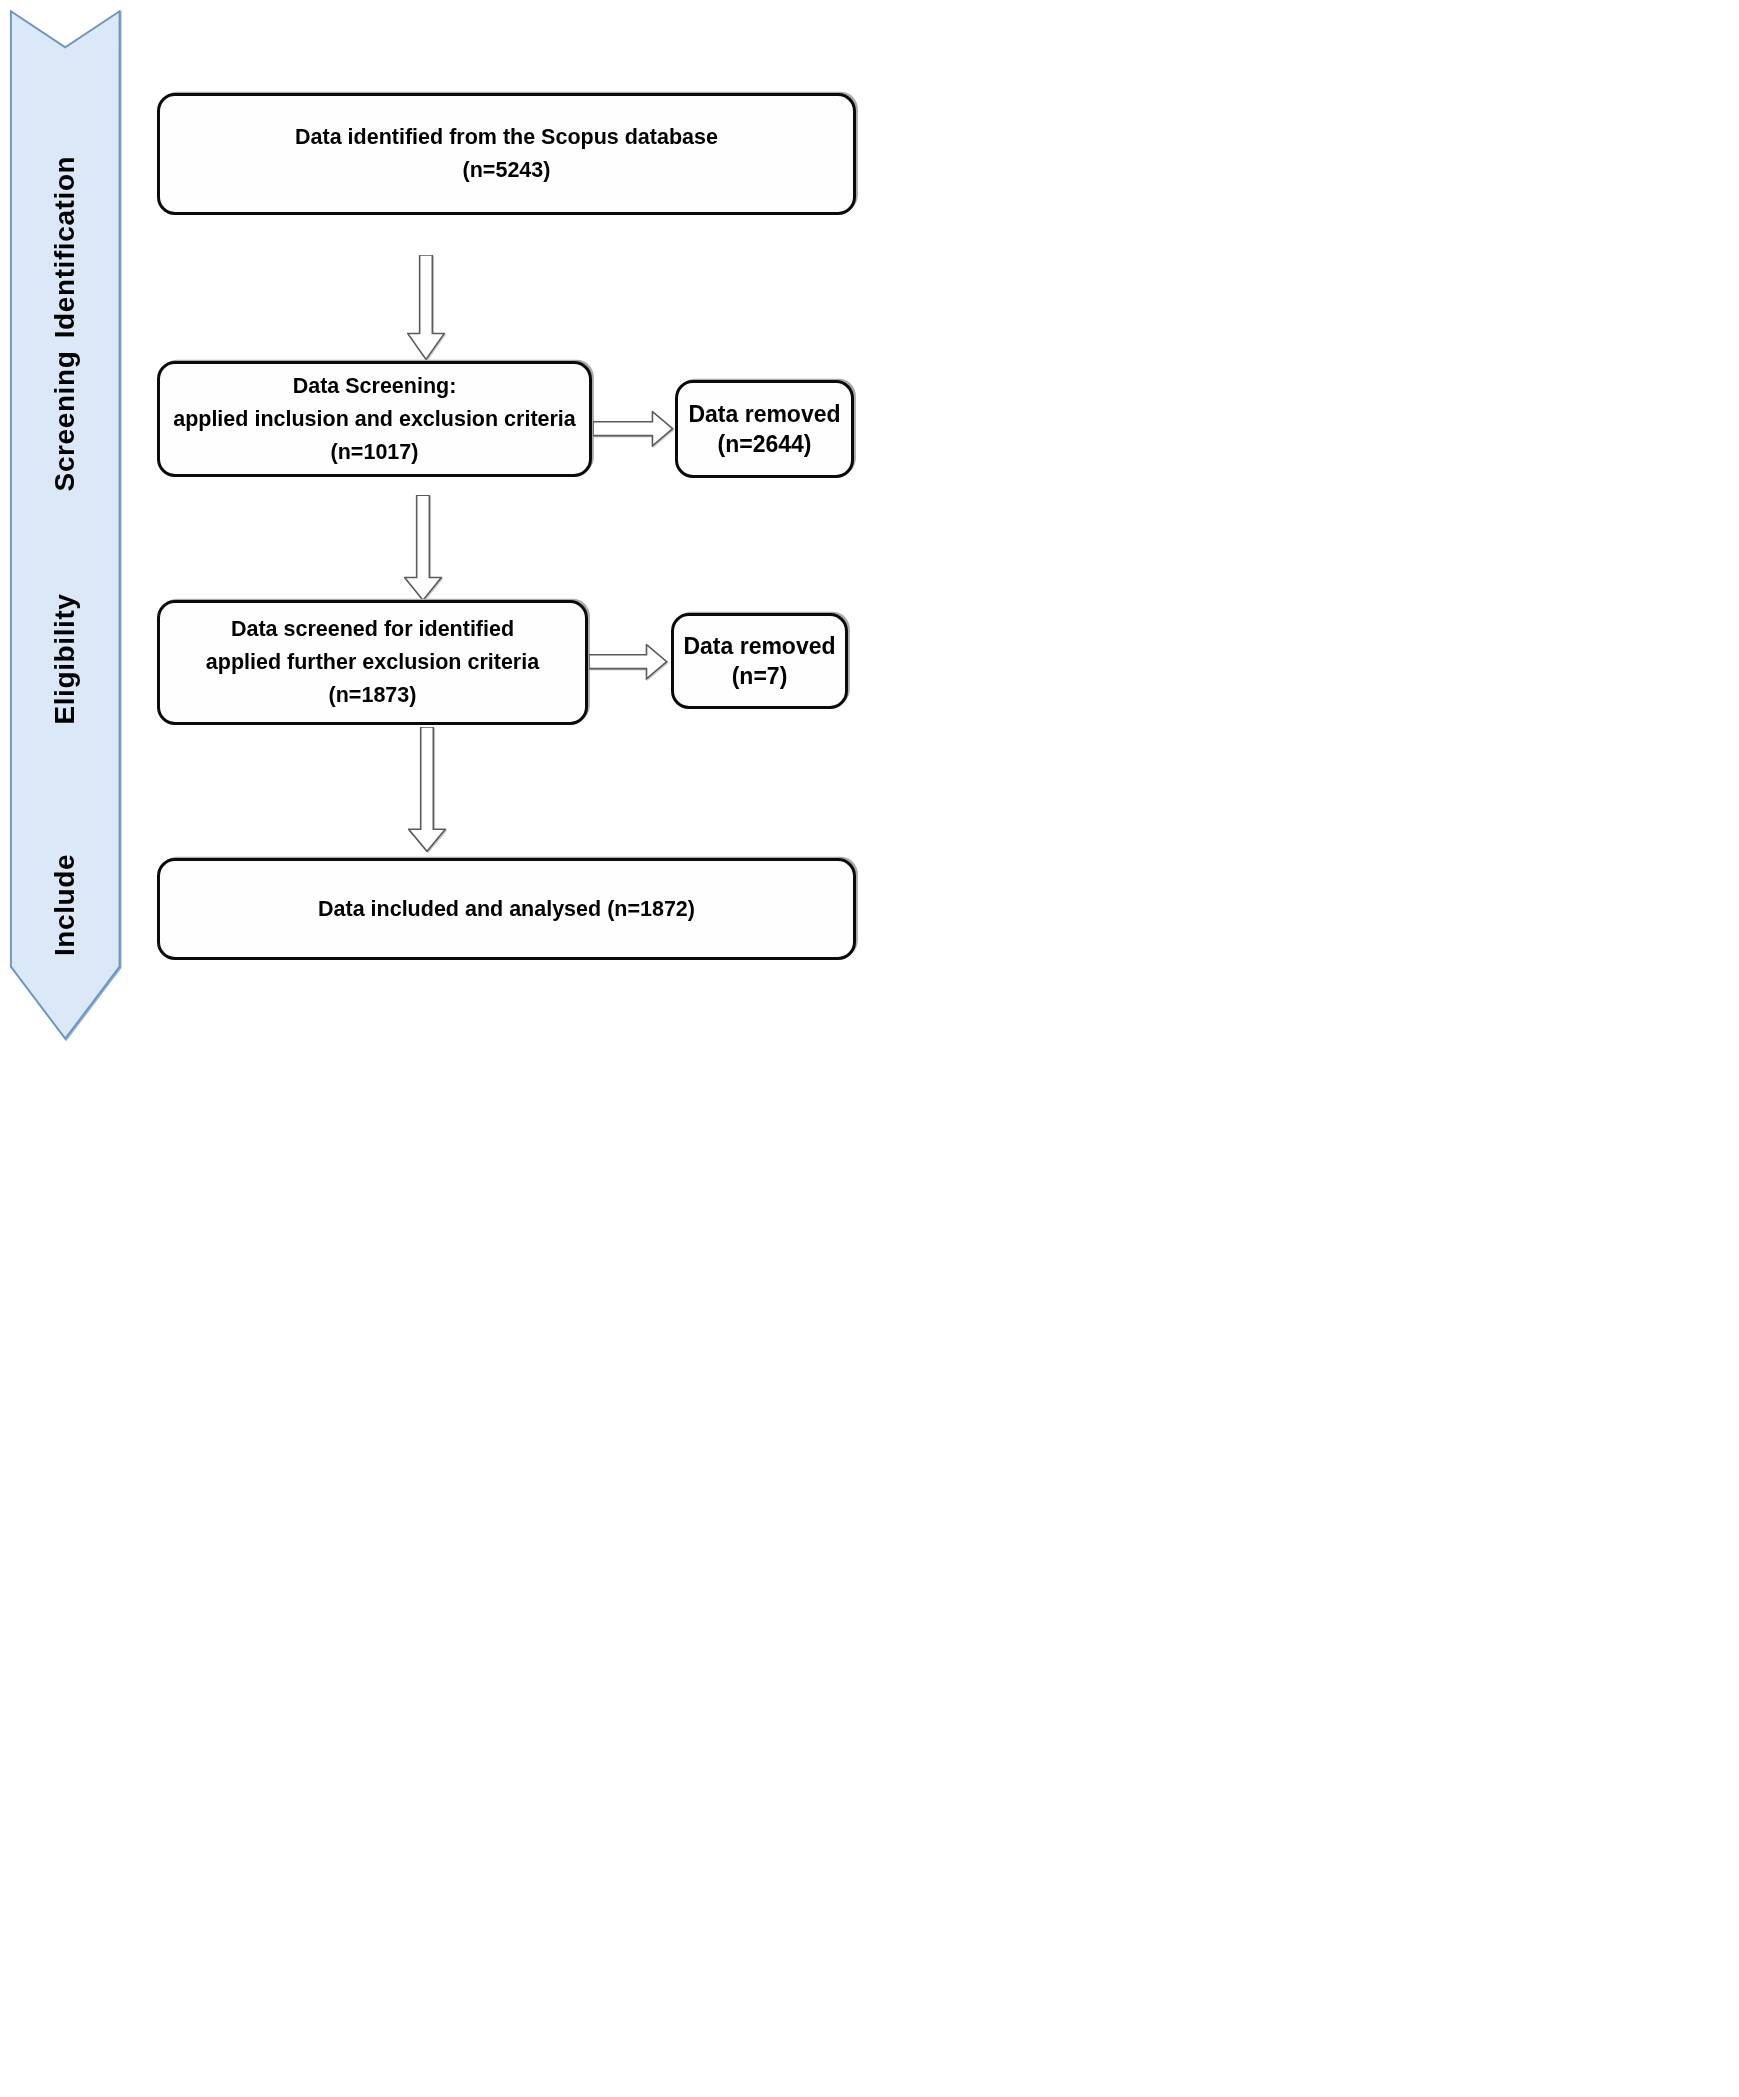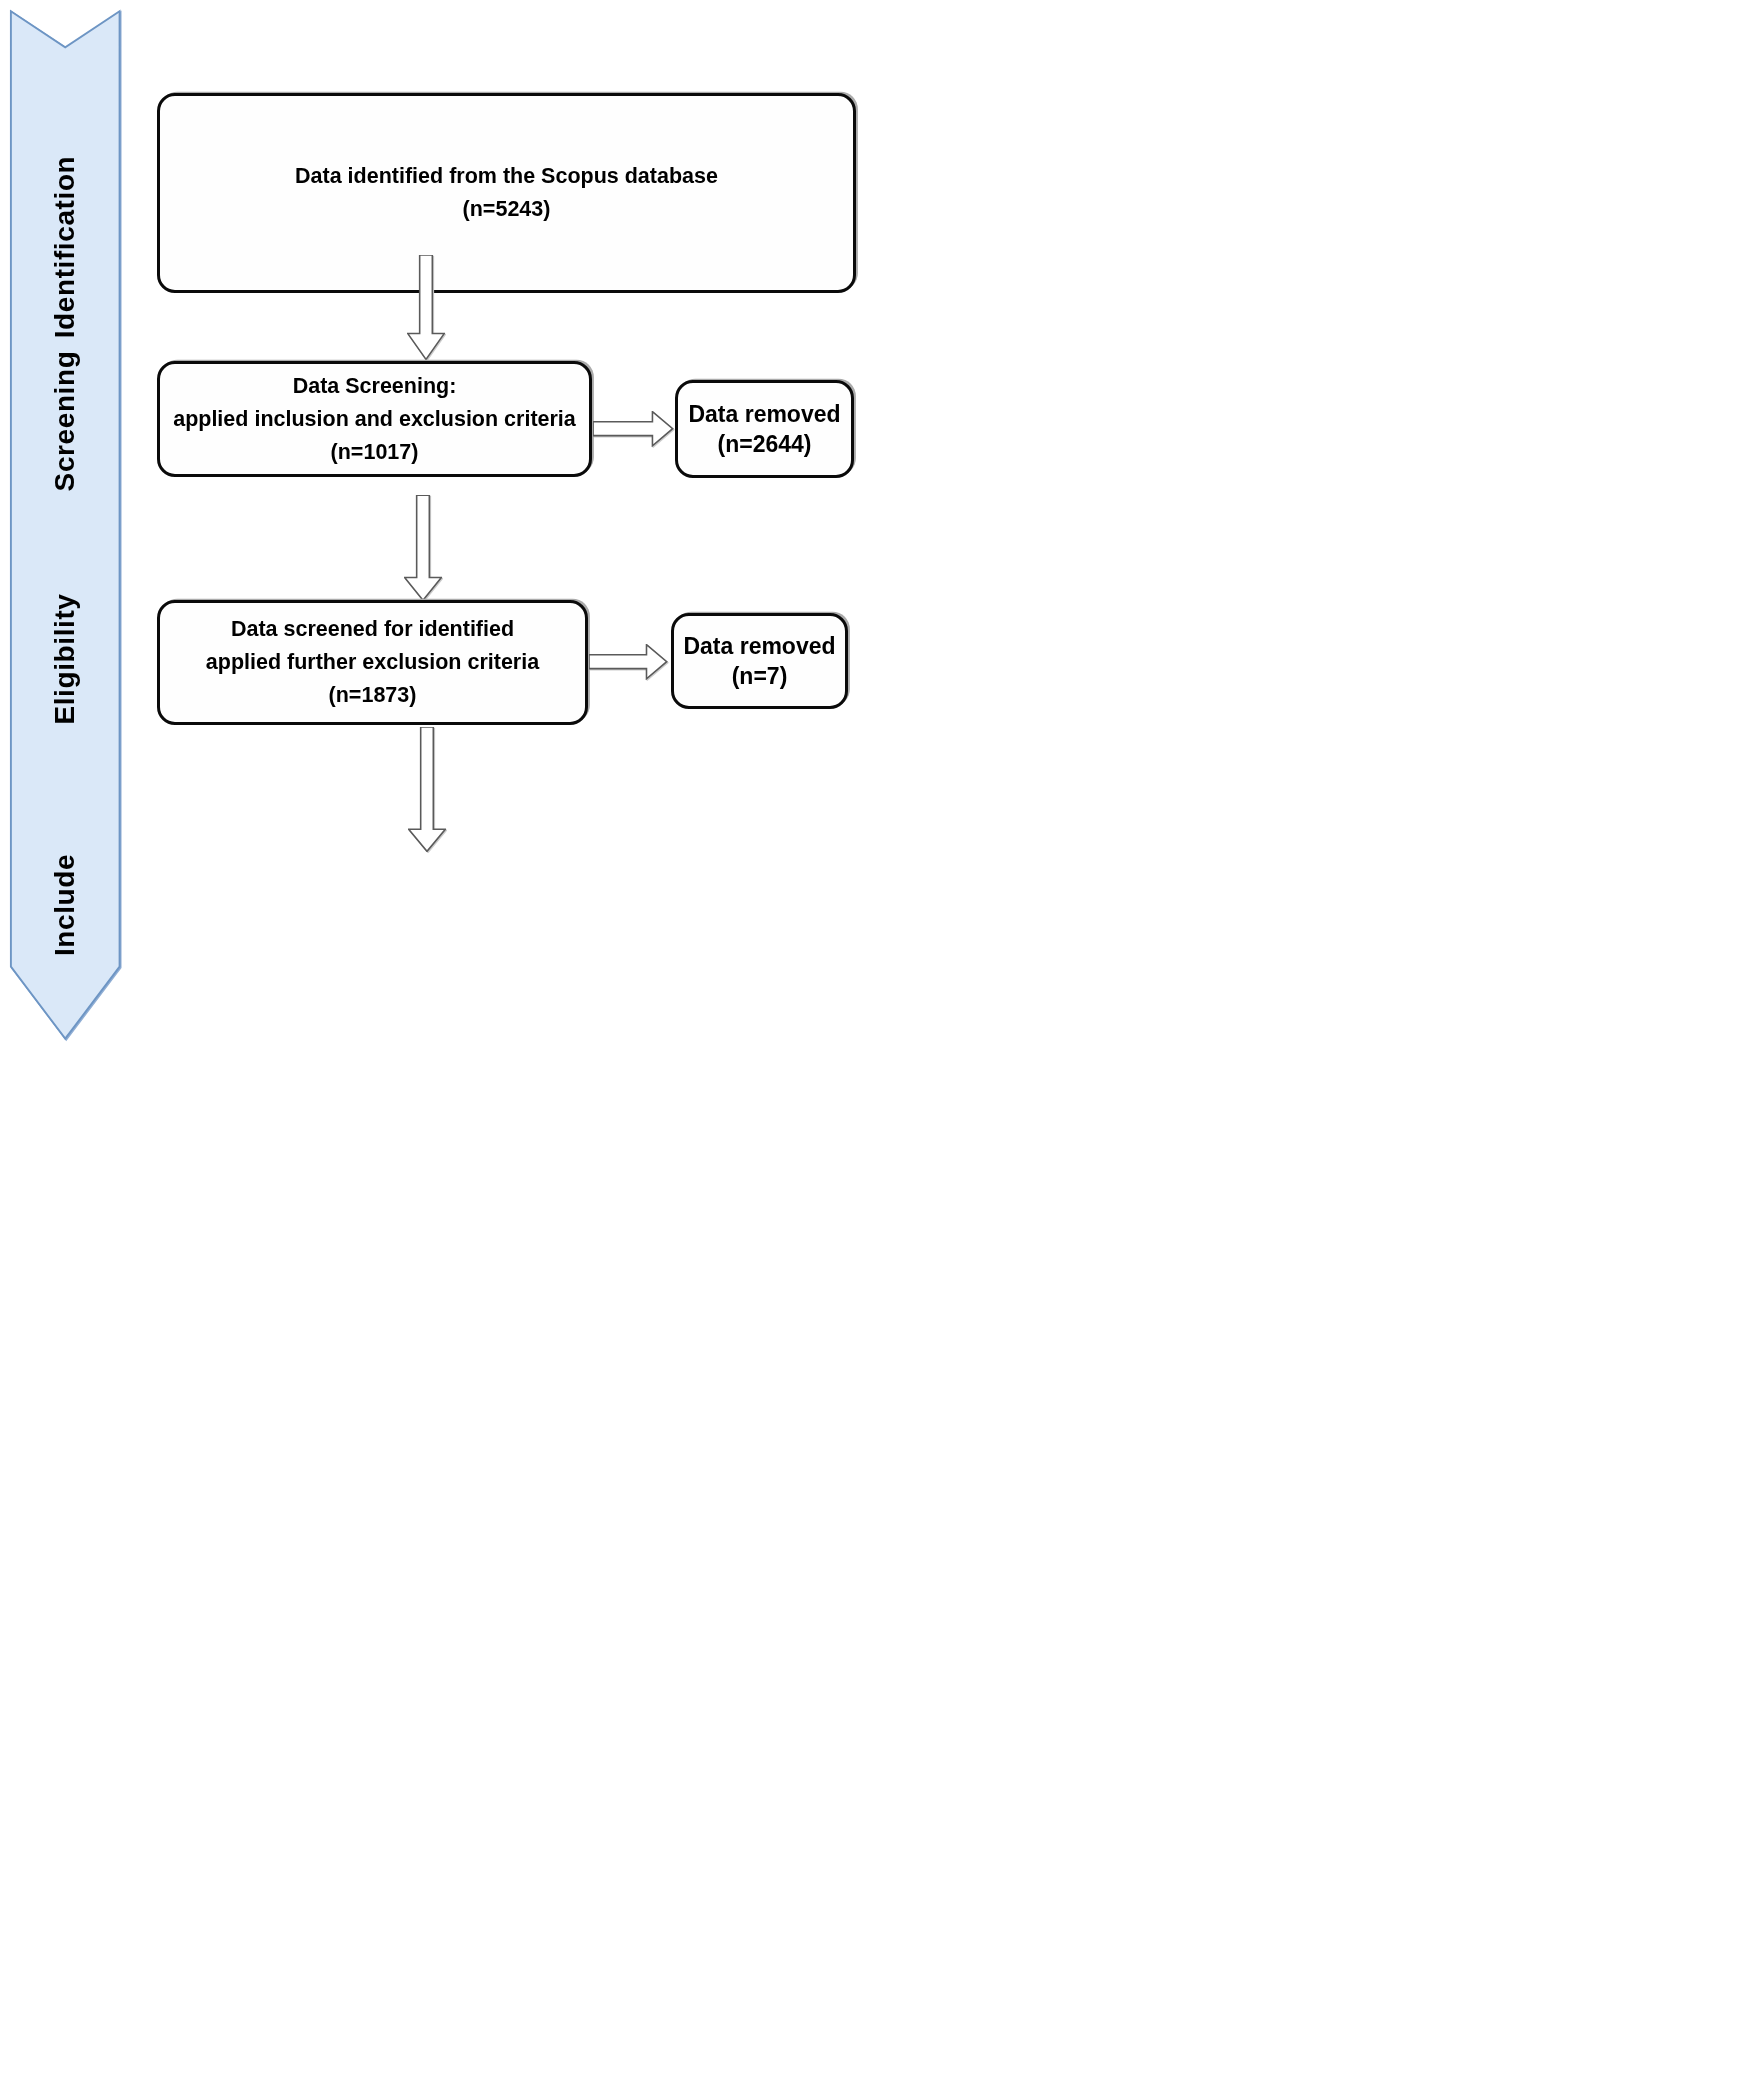--- a/index.html
+++ b/index.html
@@ -64,21 +64,21 @@
 
   <svg id="stage-ribbon-svg" width="115" height="1039" viewBox="0 0 182 1640" style="filter: drop-shadow(1.9px 1.9px 0 rgba(125,160,205,0.85));">
     <polygon points="3,3 89,60 175,3 175,1515 89,1629 3,1515"></polygon>
   </svg>
 
   <div class="stage-label" style="top: 247px;">Identification</div>
   <div class="stage-label" style="top: 421px;">Screening</div>
   <div class="stage-label" style="top: 659px;">Eligibility</div>
   <div class="stage-label" style="top: 905px;">Include</div>
 
-  <div class="flow-box" style="left:157px; top:93px; width:699px; height:200px;">
+  <div class="flow-box" style="left:157px; top:93px; width:699px; height:122px;">
     <div class="line">Data identified from the Scopus database</div>
     <div class="line">(n=5243)</div>
   </div>
 
   <svg class="flow-arrow" style="left:407px; top:255px; filter: drop-shadow(1.3px 1.3px 0 #cccccc);" width="38" height="105" viewBox="0 0 60 166">
     <polygon points="20,0 40,0 40,124 59,124 30,165 1,124 20,124"></polygon>
   </svg>
 
   <div class="flow-box" style="left:157px; top:361px; width:435px; height:116px;">
     <div class="line">Data Screening:</div>
@@ -111,15 +111,18 @@
 
   <div class="flow-box side" style="left:671px; top:613px; width:177px; height:96px;">
     <div class="line">Data removed</div>
     <div class="line">(n=7)</div>
   </div>
 
   <svg class="flow-arrow" style="left:408px; top:727px; filter: drop-shadow(1.3px 1.3px 0 #cccccc);" width="38" height="125" viewBox="0 0 60 198">
     <polygon points="20,0 40,0 40,162 59,162 30,197 1,162 20,162"></polygon>
   </svg>
 
+  <div class="flow-box" style="left:157px; top:858px; width:699px; height:102px;">
+    <div class="line">Data included and analysed (n=1872)</div>
+  </div>
 
 </div>
 
 
 </body></html>

